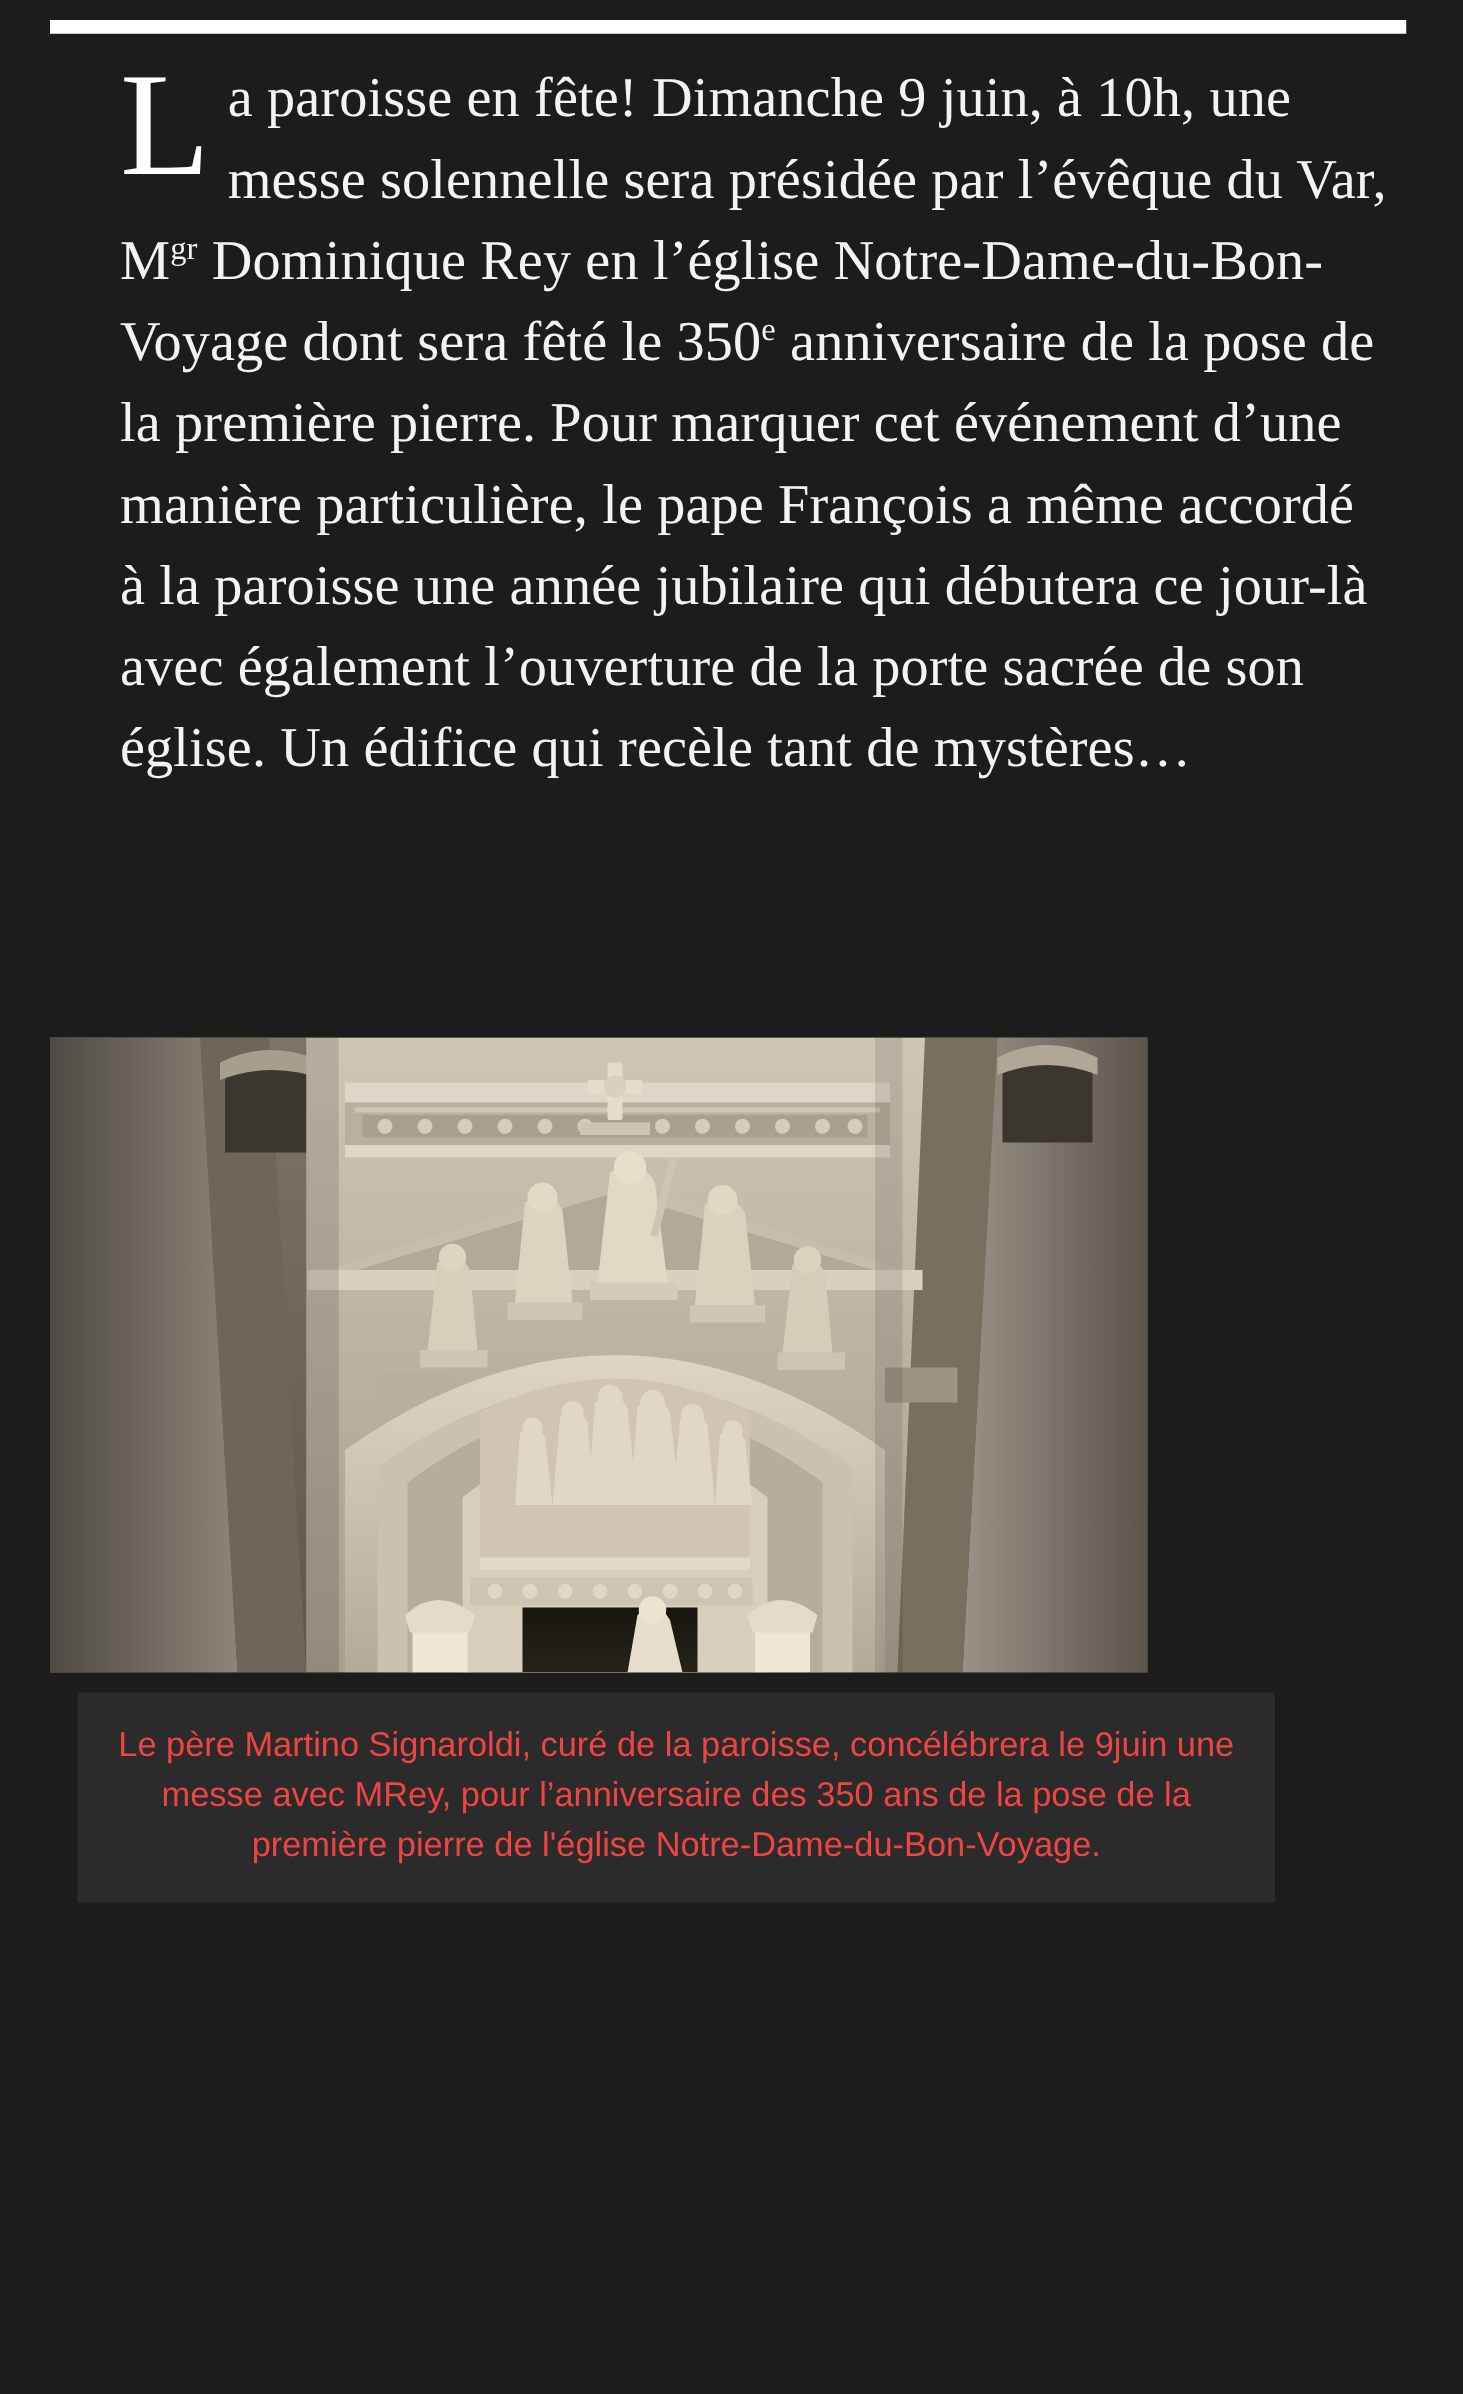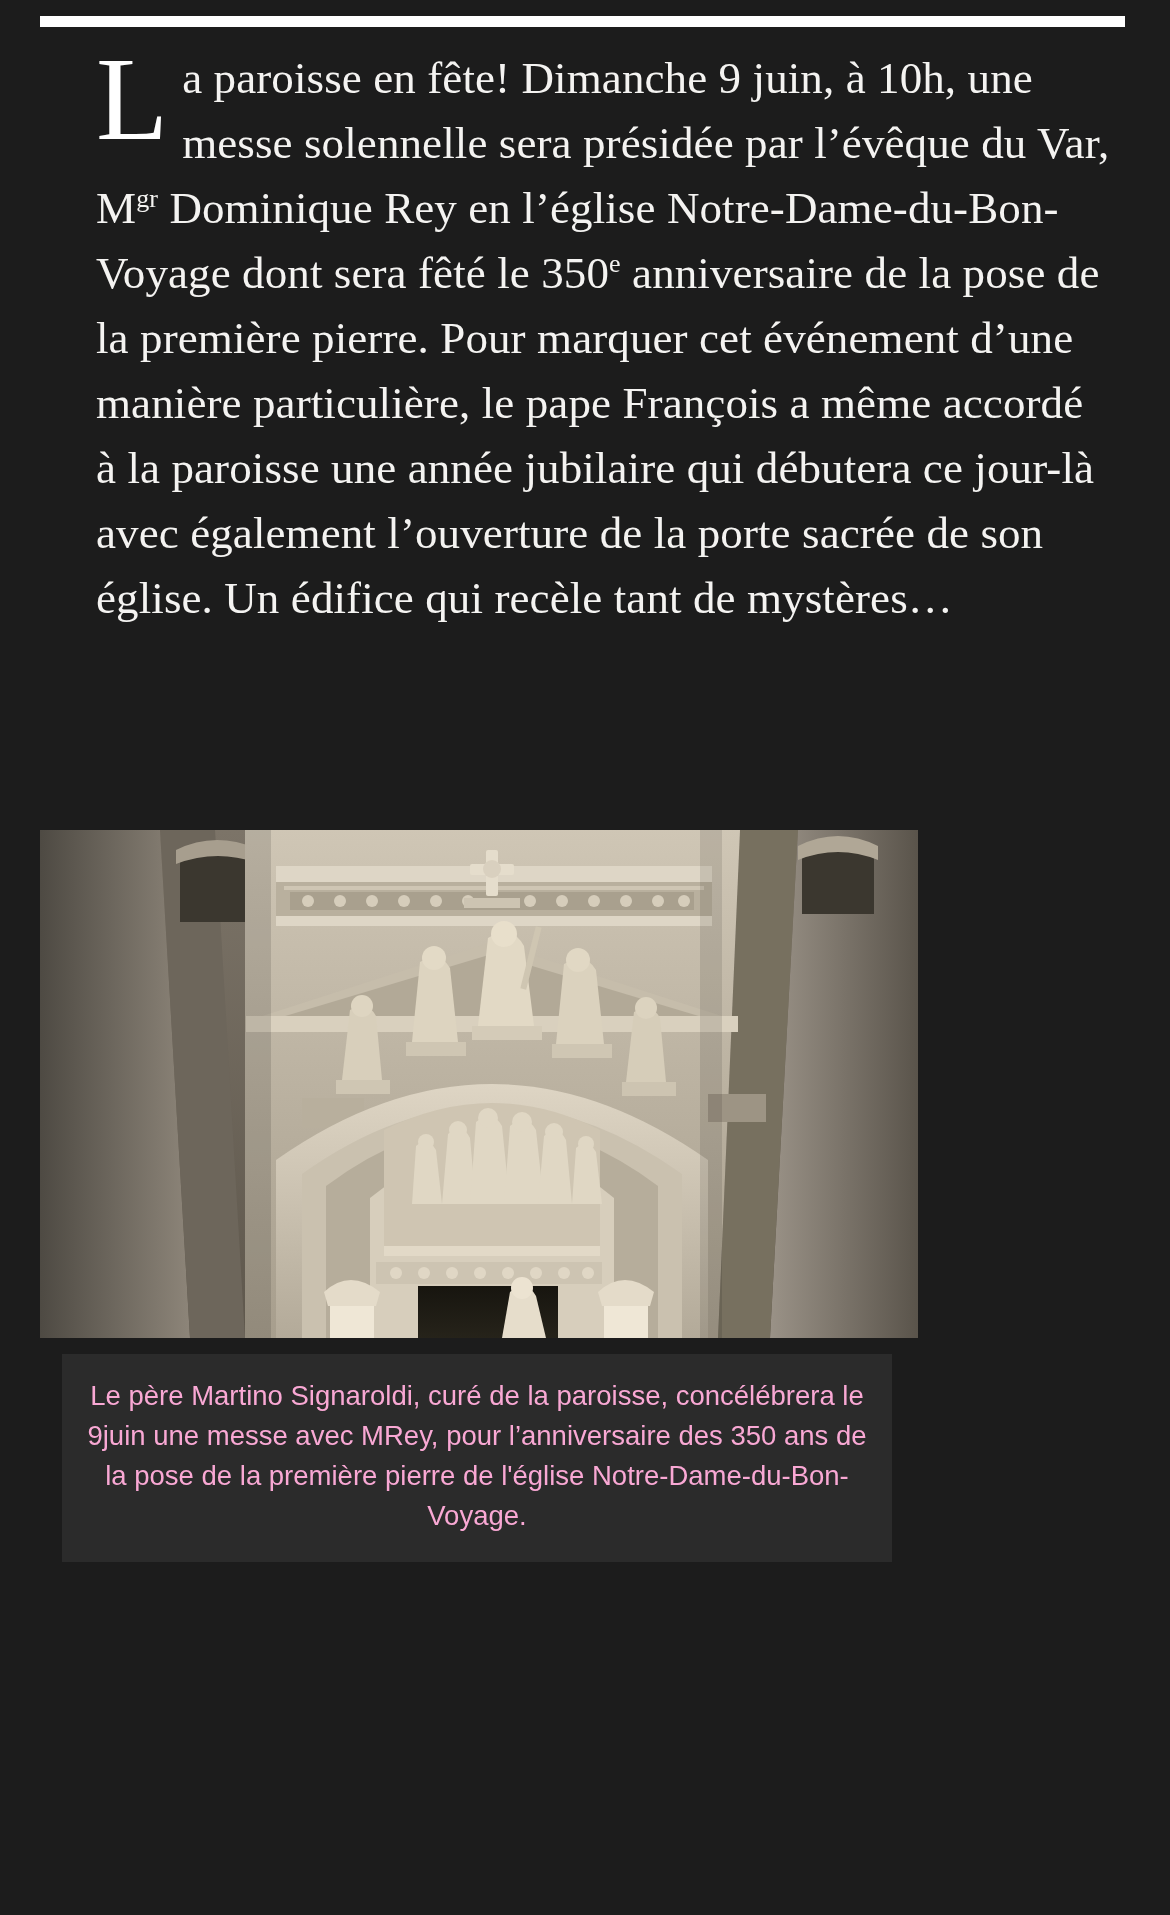--- a/index.html
+++ b/index.html
@@ -78,26 +78,26 @@
   .photo {
     position: relative;
     width: 878px;
     height: 508px;
     overflow: hidden;
     background: #6e6a62;
   }
   .photo svg { display: block; width: 100%; height: 100%; }
 
   .caption {
-    width: 830px;
+    width: 958px;
     margin: 16px 0 0 22px;
     padding: 22px 16px 26px 16px;
     box-sizing: border-box;
     background: #2b2b2b;
-    color: #f9a8d4;
+    color: #ef4444;
     font-family: "Liberation Sans", sans-serif;
     font-size: 27.5px;
     line-height: 40px;
     text-align: center;
   }
 </style>
 </head>
 <body>
 
 <div class="page">

